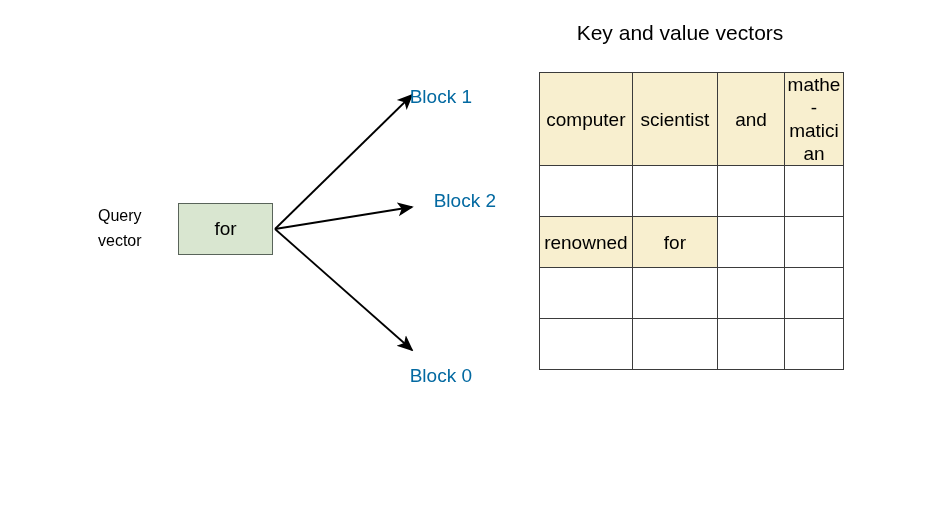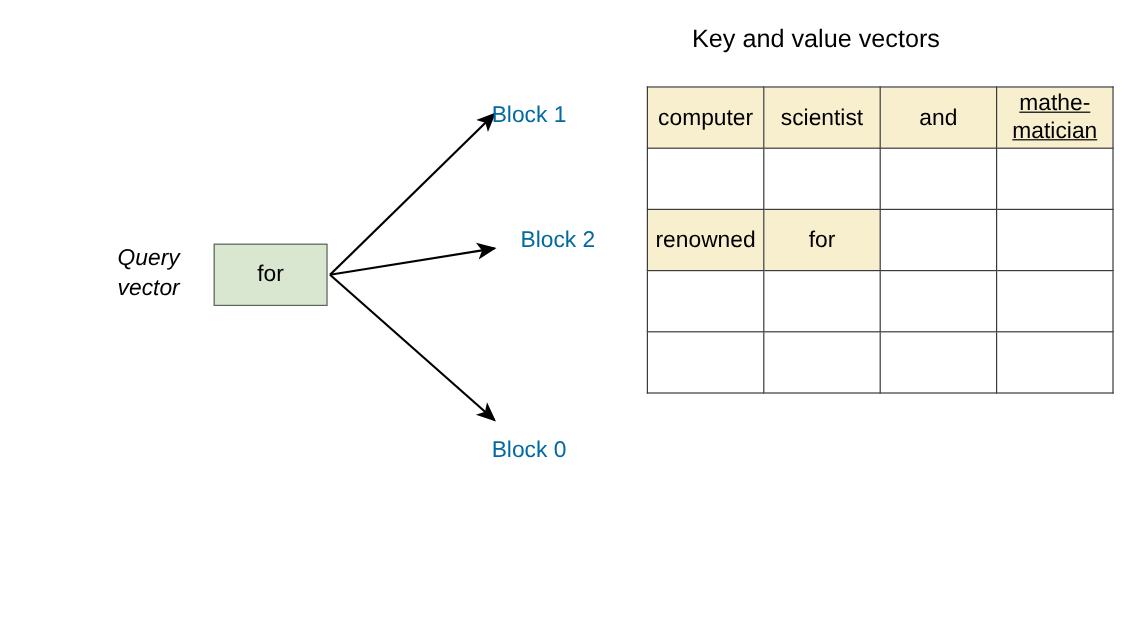--- a/index.html
+++ b/index.html
@@ -13,21 +13,21 @@
     position: relative;
     font-family: "Liberation Sans", "DejaVu Sans", sans-serif;
     color: #000000;
     overflow: hidden;
   }
 
   #canvas {
     position: absolute;
     left: 0;
     top: 0;
-    width: 952px;
+    width: 844px;
     height: 531px;
     border-radius: 25px;
   }
 
   
   .diagram-title {
     position: absolute;
     left: 500px;
     top: 20px;
     width: 360px;
@@ -38,24 +38,23 @@
     white-space: nowrap;
   }
 
   
   .query-label {
     position: absolute;
     left: 98px;
     top: 203px;
     width: 74px;
     text-align: left;
-    font-size: 19px;
+    font-size: 16px;
     line-height: 25px;
     color: #000;
-    font-style: italic;
   }
 
   
   .query-box {
     position: absolute;
     left: 178px;
     top: 203px;
     width: 95px;
     height: 52px;
     box-sizing: border-box;
@@ -110,21 +109,20 @@
     color: #000;
     background: #ffffff;
     overflow: hidden;
   }
   .kv-table td.filled {
     background: #f8efcf;
   }
   .kv-table td.wrap {
     white-space: normal;
     word-break: break-word;
-    text-decoration: underline;
   }
 </style>
 </head>
 <body>
 
 <div id="canvas">
 
   <div class="diagram-title">Key and value vectors</div>
 
   <div class="query-label">

